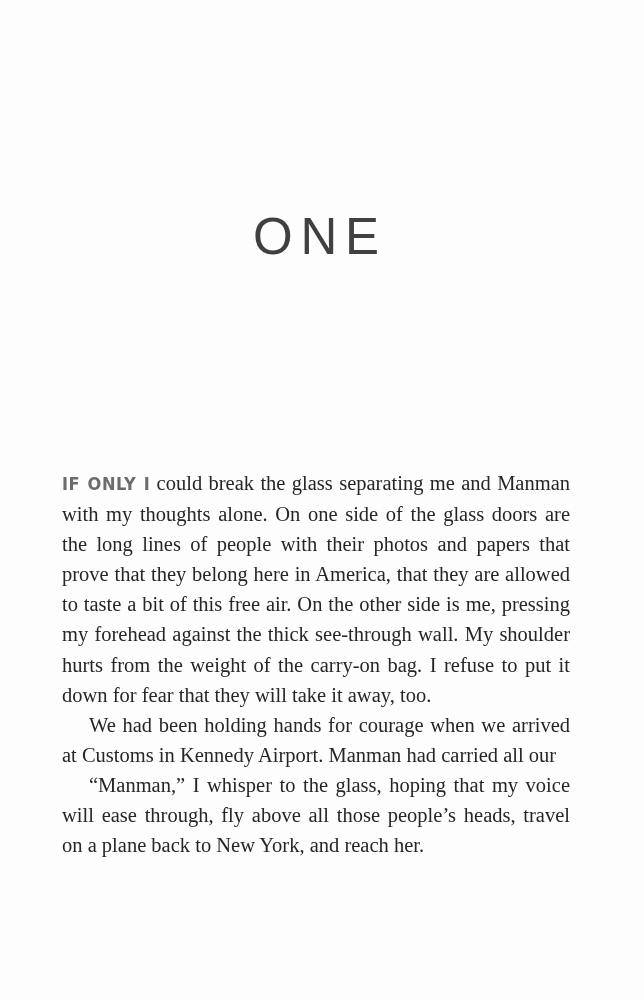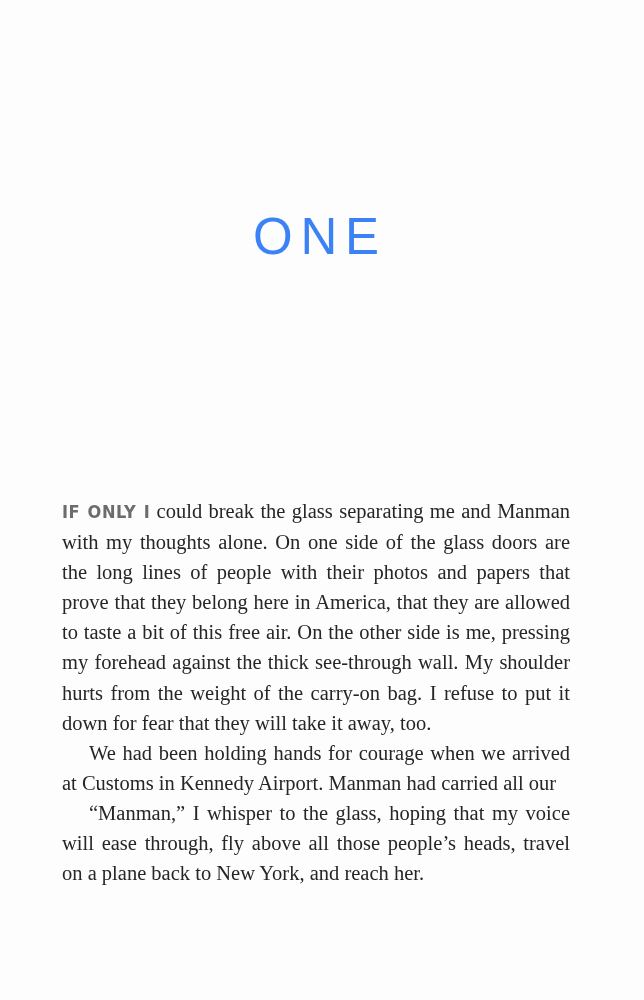--- a/index.html
+++ b/index.html
@@ -25,33 +25,32 @@
     left: 62px;
     width: 508px;
     margin: 0;
     text-align: center;
     font-family: "Liberation Sans", "DejaVu Sans", sans-serif;
     font-weight: 200;
     font-size: 51px;
     line-height: 1;
     letter-spacing: 0.15em;
     text-indent: 0.15em; 
-    color: #3b82f6;
+    color: #404040;
   }
   .text-block {
     position: absolute;
     top: 468px;
     left: 62px;
     width: 508px;
     color: #262626;
     font-size: 20.5px;
     line-height: 30.1px;
     text-align: justify;
     hyphens: manual;
-    margin-top: 28px;
     -webkit-hyphens: manual;
   }
   .para {
     margin: 0;
     padding: 0;
   }
   .para.indent {
     text-indent: 27px;
   }
   .lead-in {

